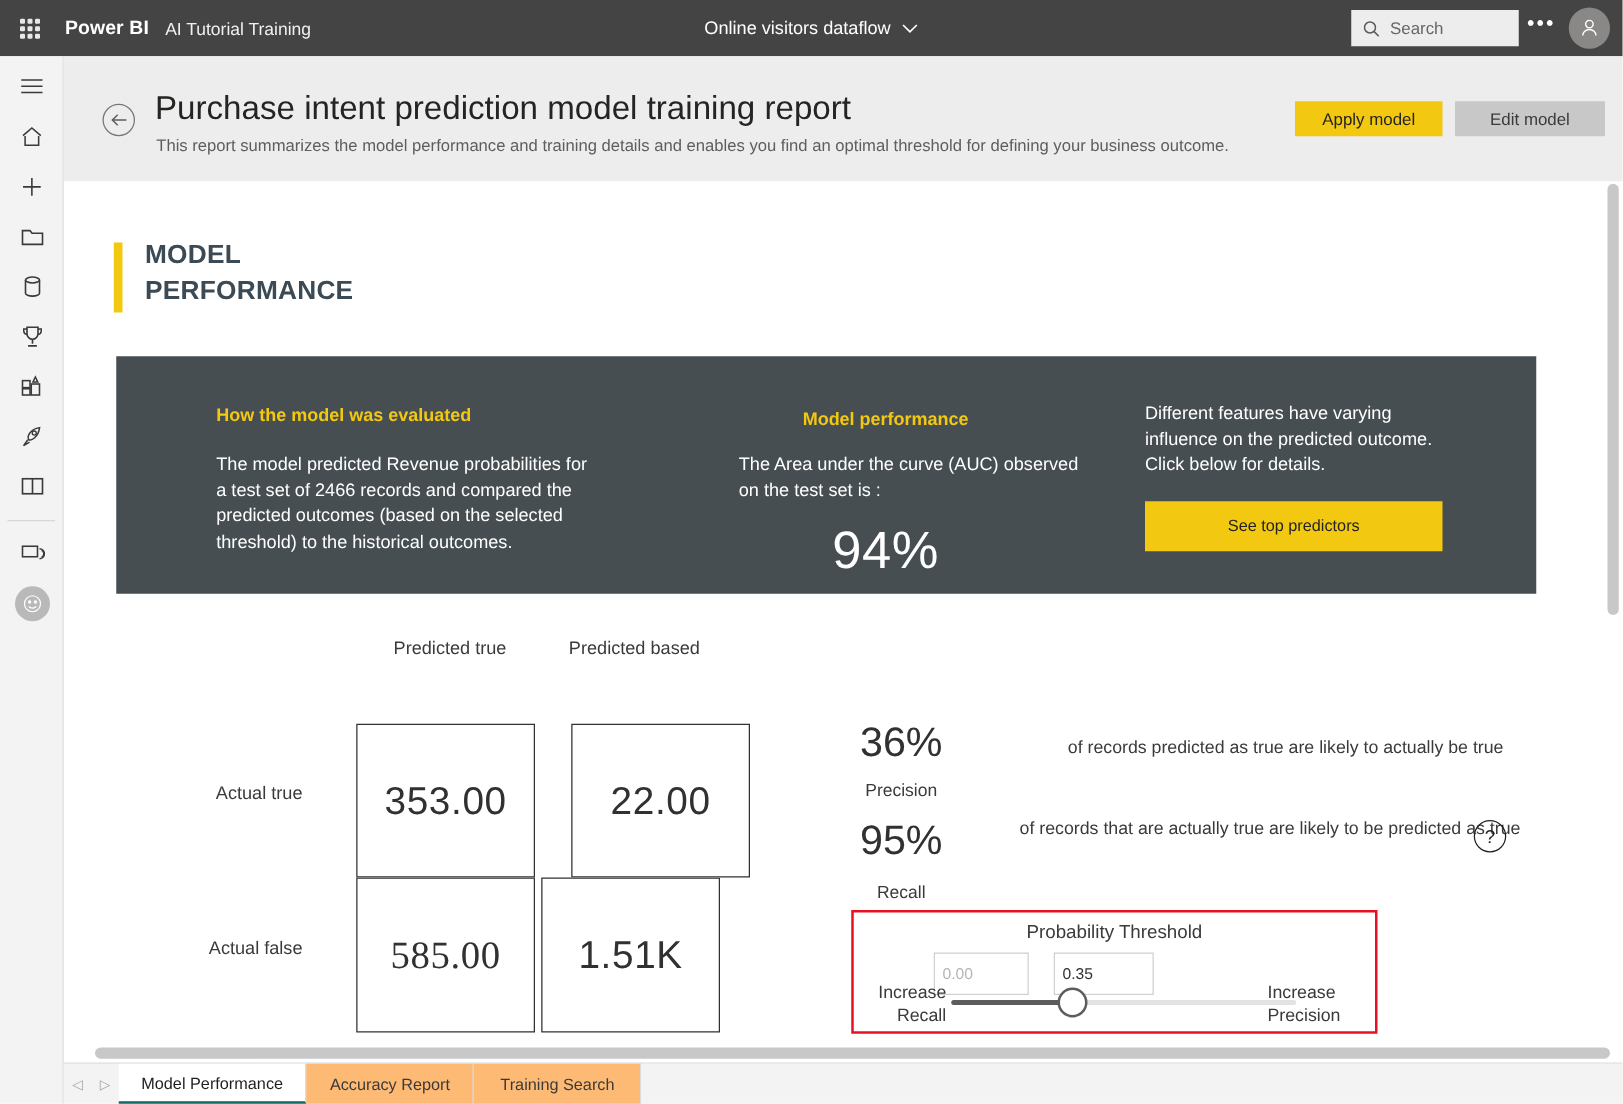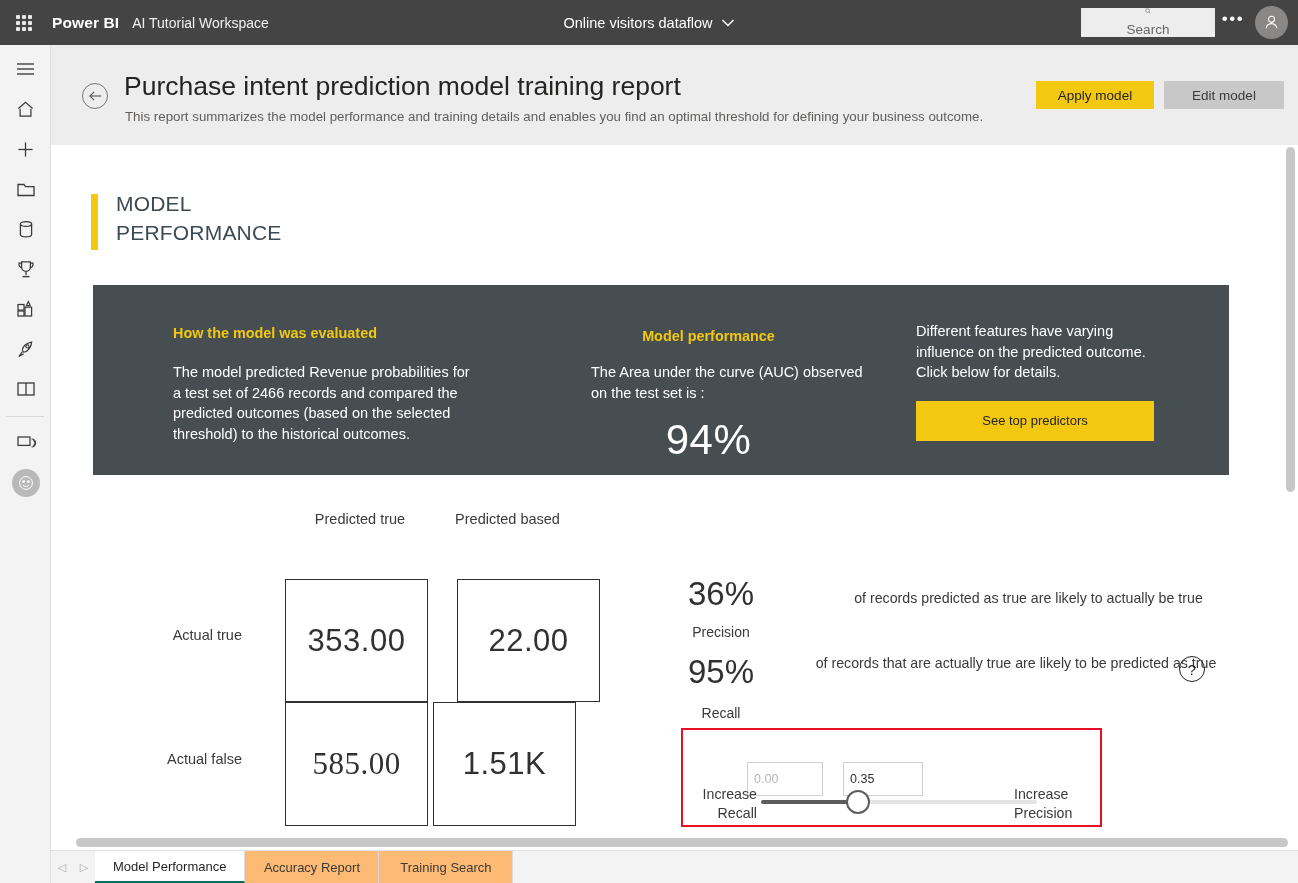--- a/index.html
+++ b/index.html
@@ -42,21 +42,20 @@
   }
   .chev { display: block; }
   .topbar-right {
     position: absolute; right: 10px; top: 0; height: 45px;
     display: flex; align-items: center; gap: 0;
   }
   .search-box {
     width: 134px; height: 29px; background: #ededed;
     display: flex; align-items: center; gap: 8px; padding: 0 9px;
     cursor: text;
-    flex-direction: column;
   }
   .search-placeholder { color: #666666; font-size: 13.5px; }
   .ellipsis-btn {
     width: 36px; height: 45px; display: flex; align-items: center; justify-content: center;
     color: #ffffff; font-size: 17px; letter-spacing: 1.6px; cursor: pointer;
     padding-bottom: 8px;
   }
   .avatar {
     width: 33px; height: 33px; border-radius: 50%; background: #8a8886;
     display: flex; align-items: center; justify-content: center;
@@ -115,21 +114,21 @@
     position: absolute; left: 52px; top: 145px; width: 1231px; height: 689px;
     background: #ffffff; overflow: hidden;
   }
 
   .section-head {
     position: absolute; left: 39px; top: 45px;
     display: flex; align-items: flex-start; gap: 18px;
   }
   .yellow-bar { width: 7px; height: 56px; background: #f2c811; margin-top: 4px; }
   .section-title {
-    font-size: 21px; font-weight: normal; color: #3b4a54; line-height: 1.38;
+    font-size: 21px; font-weight: bold; color: #3b4a54; line-height: 1.38;
     letter-spacing: .2px;
   }
 
   
   .infopanel {
     position: absolute; left: 41px; top: 140px; width: 1136px; height: 190px;
     background: #464e51;
   }
   .ip-col { position: absolute; }
   .ip-heading { color: #f2c811; font-weight: bold; font-size: 14.4px; }
@@ -249,21 +248,21 @@
         <i></i>
         <i></i>
         <i></i>
         <i></i>
         <i></i>
         <i></i>
         <i></i>
     </div>
   </div>
   <span class="brand">Power BI</span>
-  <span class="workspace-name">AI Tutorial Workspace</span>
+  <span class="workspace-name">AI Tutorial Training</span>
 
   <div class="dataflow-pill">
     <span>Online visitors dataflow</span>
     <svg class="chev" width="13" height="8" viewBox="0 0 13 8">
       <path d="M1 1 L6.5 6.5 L12 1" stroke="#ffffff" stroke-width="1.4" fill="none"></path>
     </svg>
   </div>
 
   <div class="topbar-right">
     <div class="search-box">
@@ -443,20 +442,21 @@
     <div class="metric-desc" style="left:752px; top:445px; width:449px;">of records predicted as true are likely to actually be true</div>
   </div>
 
   <div>
     <div class="metric-value" style="left:614px; top:508px;">95%</div>
     <div class="metric-label" style="left:614px; top:560px;">Recall</div>
     <div class="metric-desc" style="left:727px; top:510px; width:474px;">of records that are actually true are likely to be predicted as true</div>
   </div>
 
   <div class="threshold-box">
+    <div class="th-title">Probability Threshold</div>
 
     <input class="th-input min" readonly="" value="0.00" style="">
     <input class="th-input max" readonly="" value="0.35" style="">
 
     <div class="th-side" style="left:8px; top:55px; width:66px; text-align:right;">
       <div>Increase</div>
       <div>Recall</div>
     </div>
     <div class="th-side" style="right:6px; top:55px; width:80px; text-align:left;">
       <div>Increase</div>

